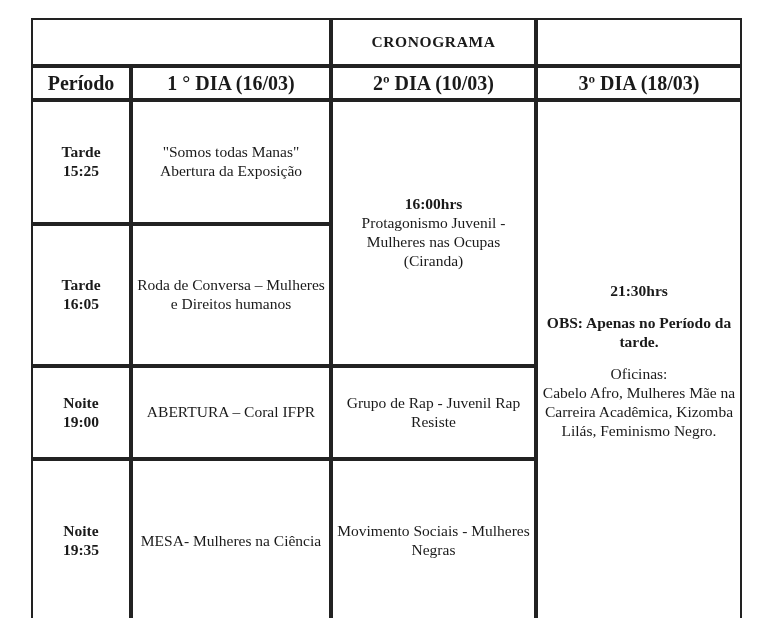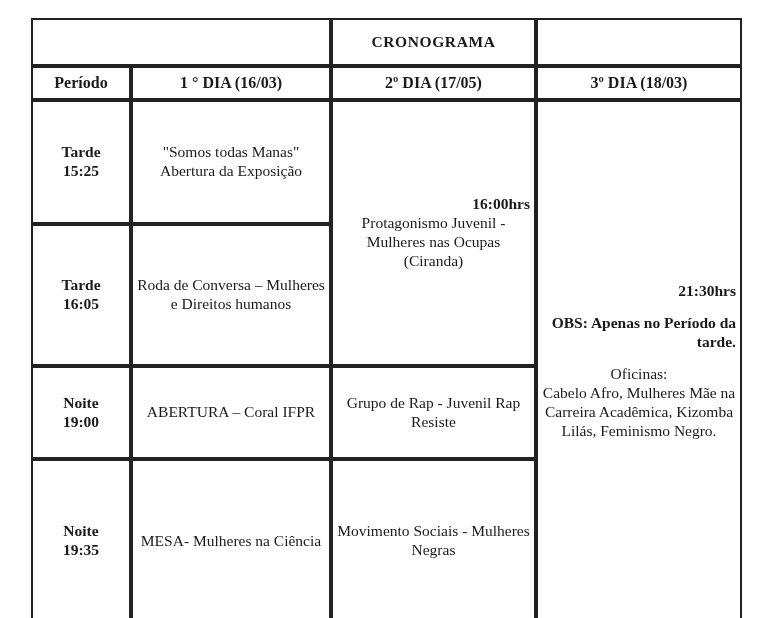--- a/index.html
+++ b/index.html
@@ -56,36 +56,36 @@
   td.title-main {
     font-weight: bold;
     font-size: 18px;
     letter-spacing: 0.6px;
   }
 
   
   tr.head-row td {
     height: 26px;
     font-weight: bold;
-    font-size: 16px;
+    font-size: 20px;
   }
 
   
   tr.r1 td { height: 116px; }
   tr.r2 td { height: 134px; }
   tr.r3 td { height: 85px; }
   tr.r4 td { height: 156px; }
 
   td.period {
     font-weight: bold;
     font-size: 16px;
     line-height: 1.3;
   }
 
-  .bold   { font-weight: bold; text-align: right; }
+  .bold   { font-weight: bold; }
   .spacer { display: block; height: 0.85em; }
 
   .cell-text { display: block; }
 </style>
 </head>
 <body>
 
 <div class="page">
 
   <table class="cronograma">
@@ -99,21 +99,21 @@
 
       <tr class="title-row">
         <td class="title-blank-left" colspan="2"></td>
         <td class="title-main">CRONOGRAMA</td>
         <td class="title-blank-right"></td>
       </tr>
 
       <tr class="head-row">
         <td>Período</td>
         <td>1 ° DIA (16/03)</td>
-        <td>2º DIA (17/05)</td>
+        <td>2º DIA (10/03)</td>
         <td>3º DIA (18/03)</td>
       </tr>
 
       <tr class="r1">
         <td class="period">
           <span class="cell-text">Tarde</span>
           <span class="cell-text">15:25</span>
         </td>
         <td>"Somos todas Manas" Abertura da Exposição</td>
         <td rowspan="2">

